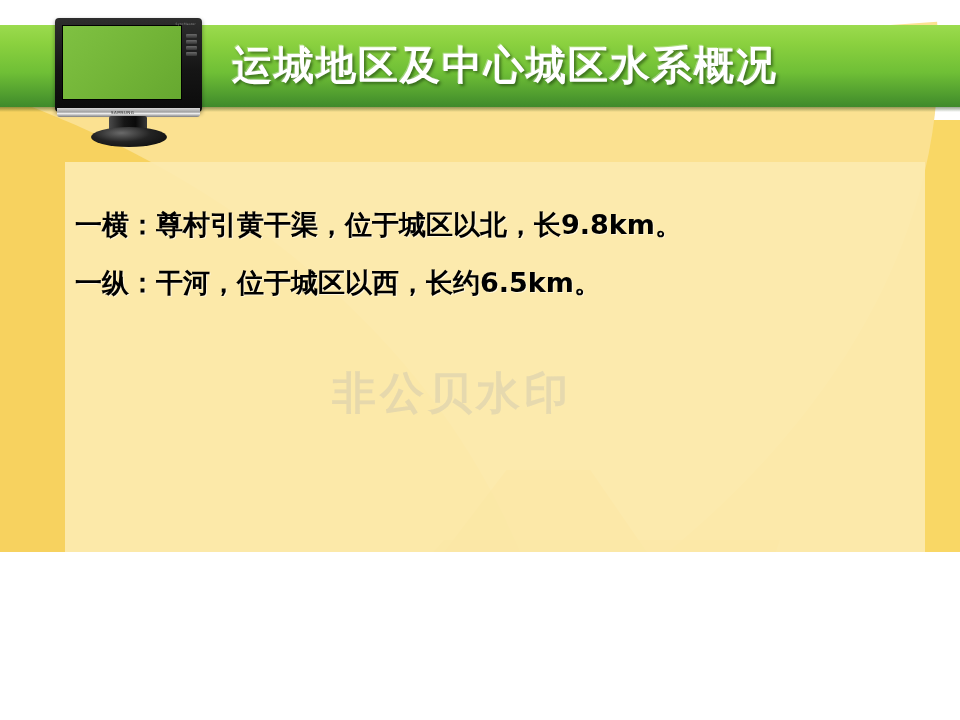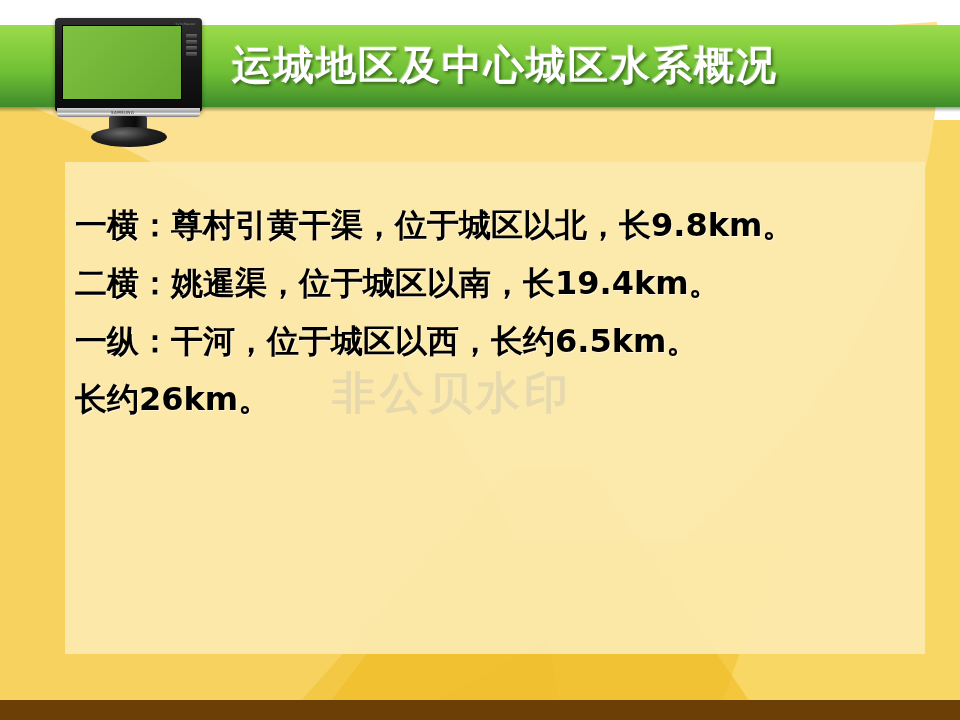--- a/index.html
+++ b/index.html
@@ -7,21 +7,21 @@
     padding: 0;
     background: #ffffff;
   }
   body {
     font-family: "DejaVu Sans", "Liberation Sans", sans-serif;
   }
 
   .slide {
     position: relative;
     width: 960px;
-    height: 720px;
+    height: 552px;
     overflow: hidden;
     background: #ffffff;
   }
 
   
   .bg-white {
     position: absolute;
     left: 0; top: 0;
     width: 960px; height: 122px;
     background: #ffffff;
@@ -198,21 +198,21 @@
     pointer-events: none;
   }
   .body-lines {
     position: absolute;
     left: 75px;
     top: 196px;
     width: 840px;
   }
   .body-line {
     font-family: "DejaVu Sans", "Liberation Sans", sans-serif;
-    font-size: 32px;
+    font-size: 27px;
     font-weight: bold;
     color: #000000;
     line-height: 58px;
     height: 58px;
     white-space: nowrap;
     text-shadow: 1px 1px 0 rgba(255,255,255,.55);
   }
 </style>
 </head>
 <body>
@@ -247,18 +247,16 @@
     <div class="monitor-neck"></div>
     <div class="monitor-stand"></div>
   </div>
 
   <div class="content-panel"></div>
 
   <div class="watermark">非公贝水印</div>
 
   <div class="body-lines">
     <div class="body-line">一横：尊村引黄干渠，位于城区以北，长9.8km。</div>
-    <div class="body-line">二横：姚暹渠，位于城区以南，长19.4km。</div>
     <div class="body-line">一纵：干河，位于城区以西，长约6.5km。</div>
-    <div class="body-line">长约26km。</div>
   </div>
 
 </div>
 
 </body></html>

